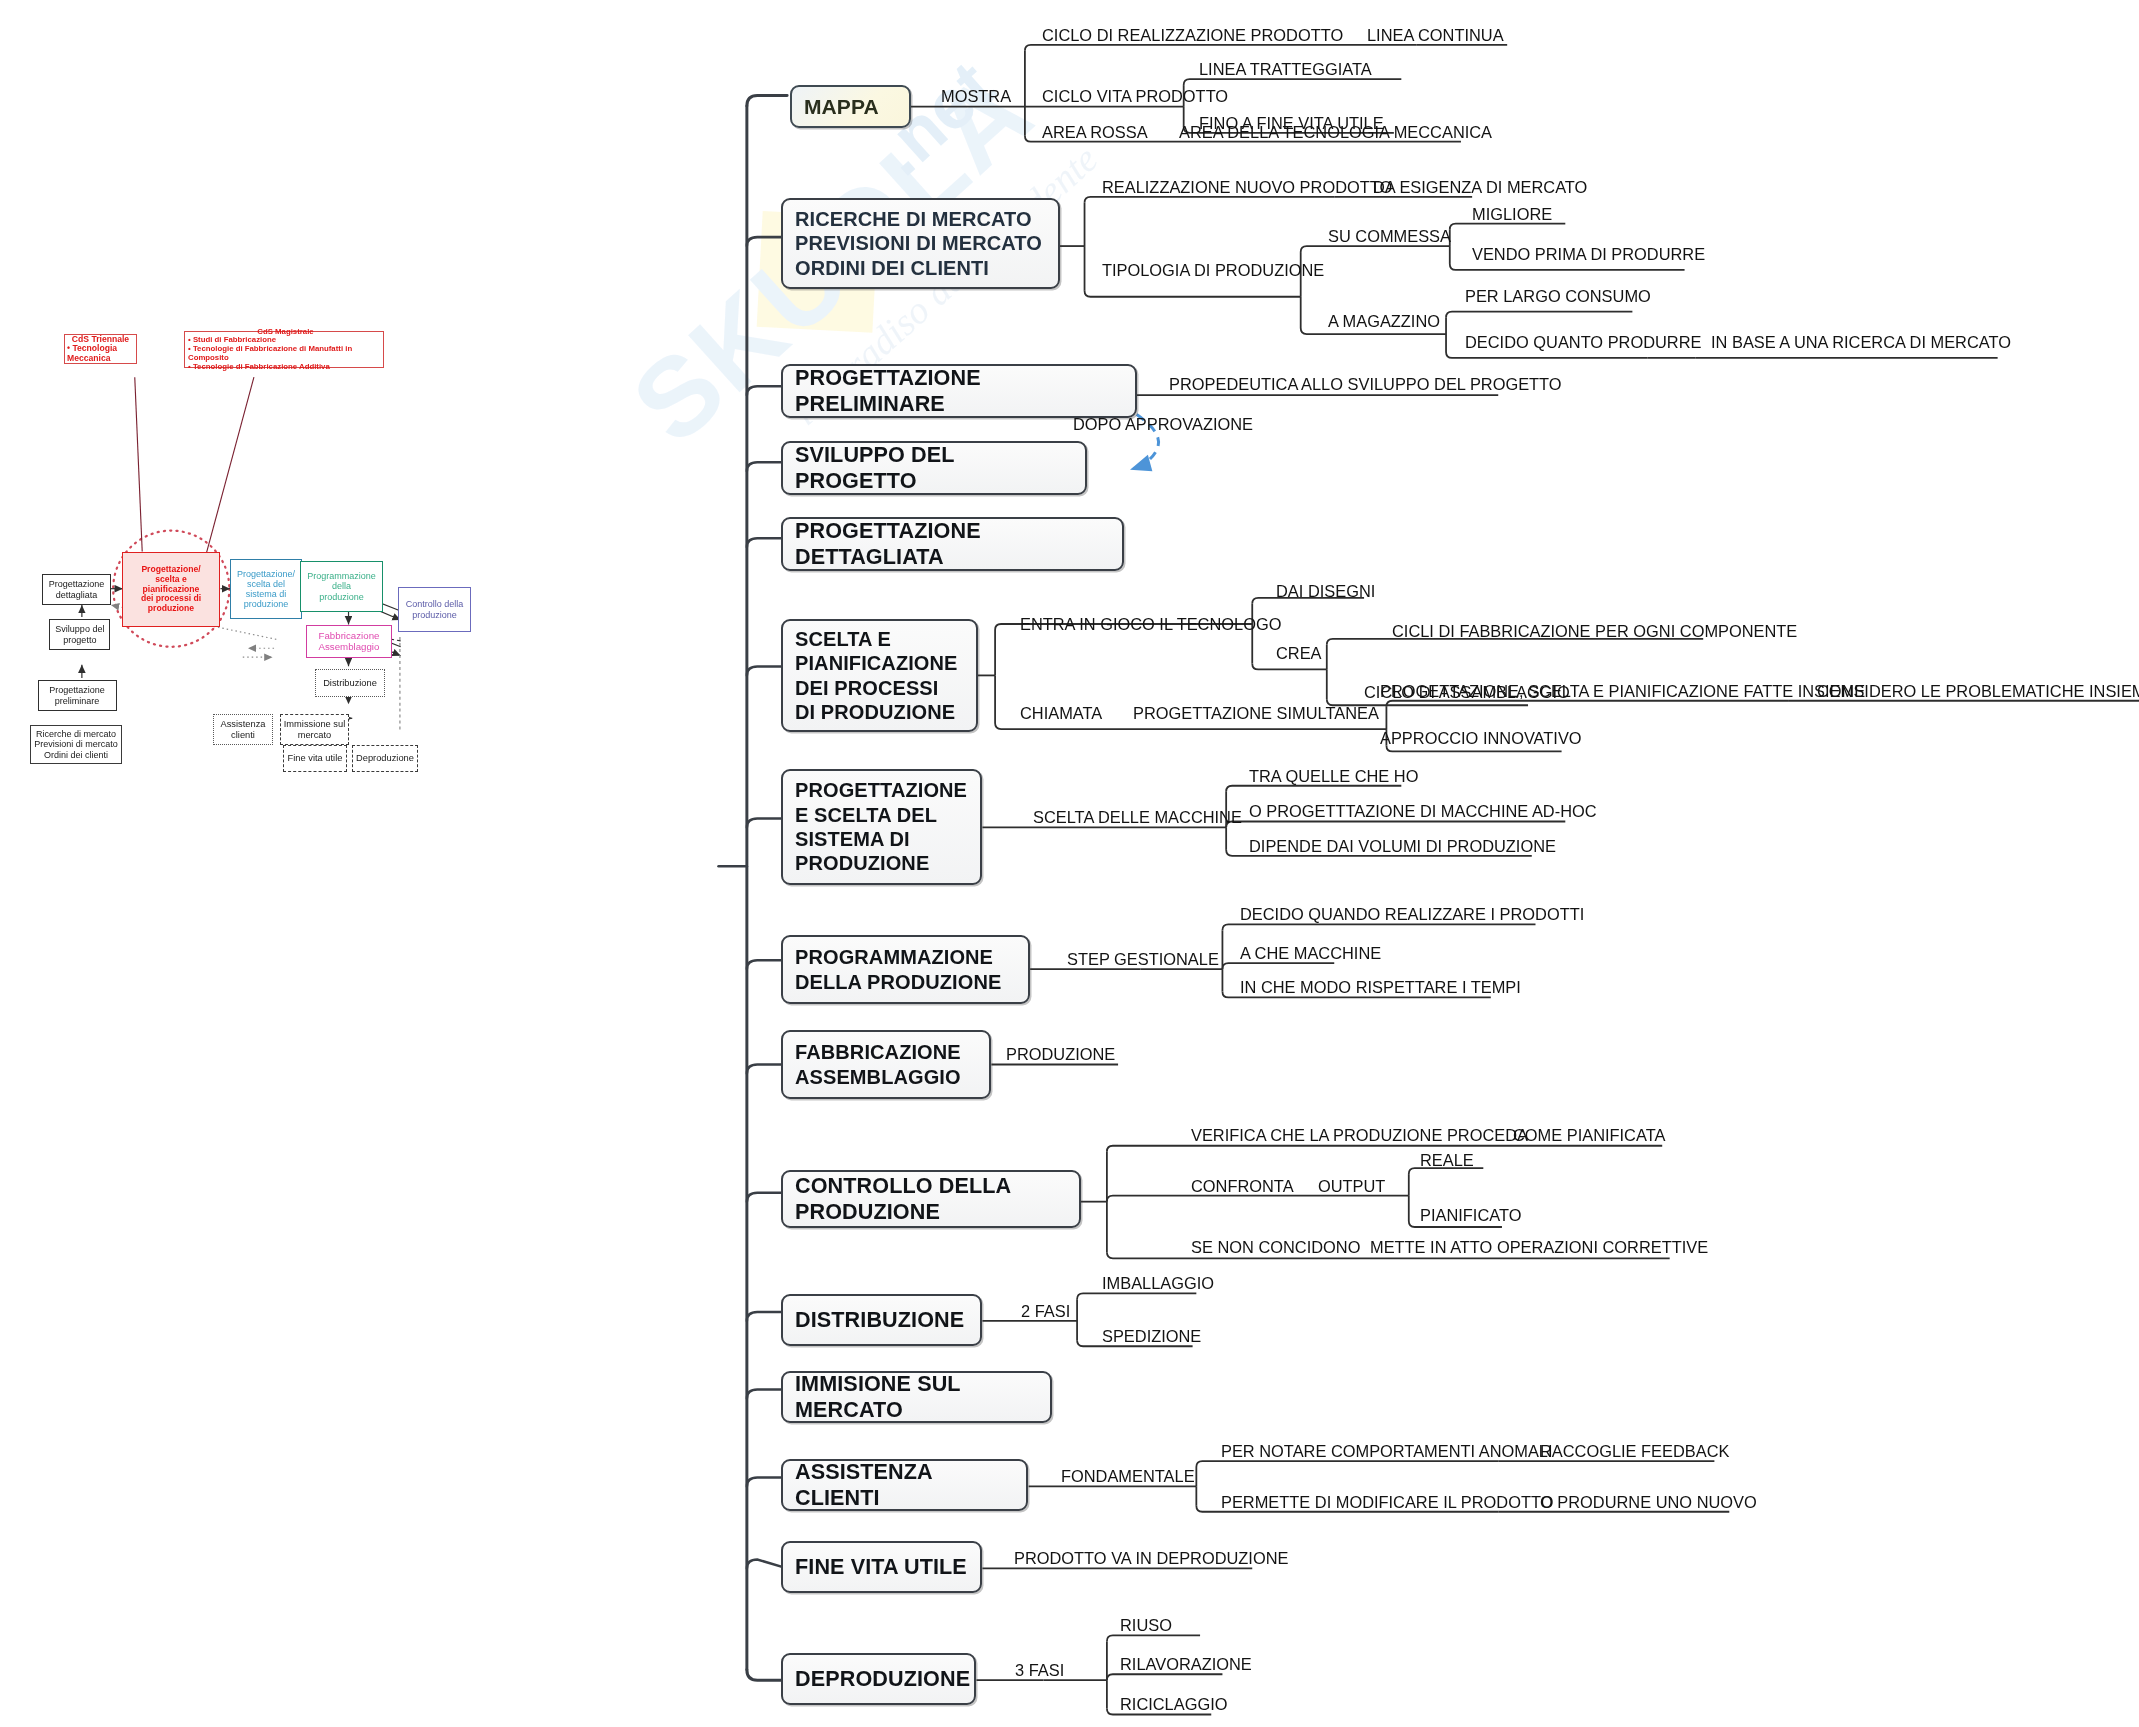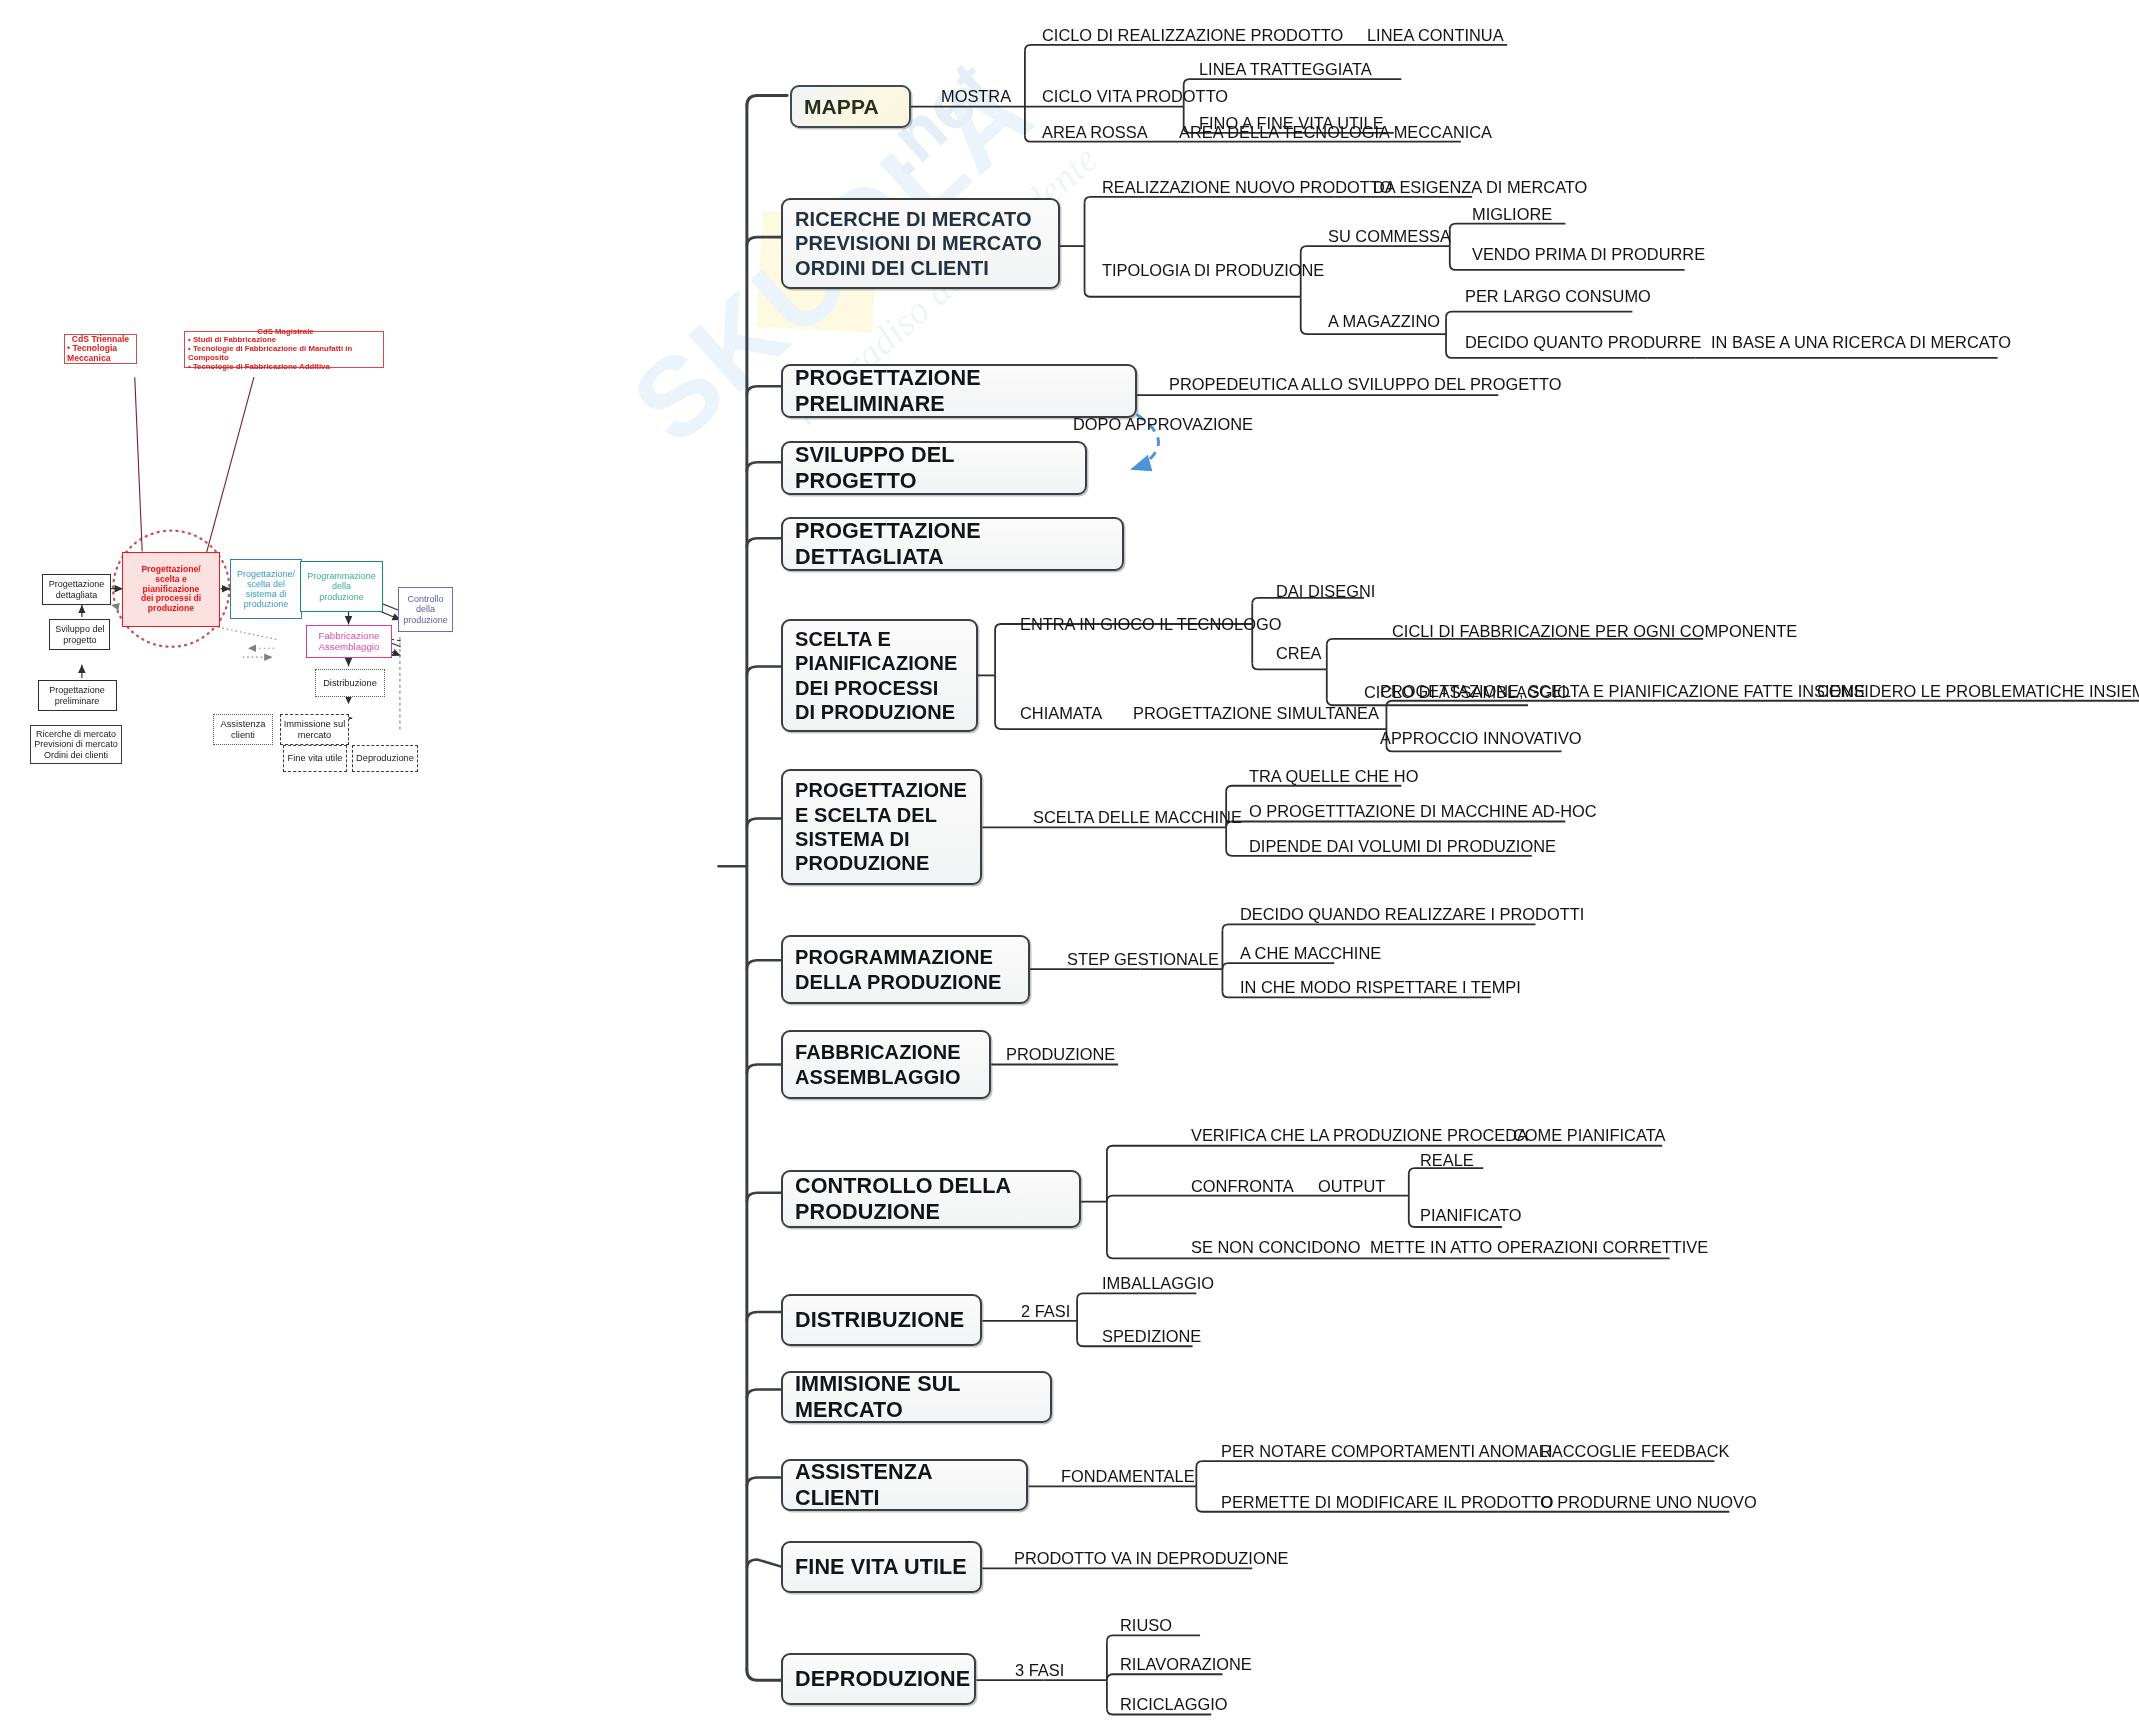--- a/index.html
+++ b/index.html
@@ -473,21 +473,21 @@
 sistema di
 produzione</span>
     </div>
 
     <div class="fbox green" style="left:270px;top:233px;width:83px;height:51px;font-size:9px;">
       <span style="white-space:pre-line;">Programmazione
 della
 produzione</span>
     </div>
 
-    <div class="fbox violet" style="left:368px;top:259px;width:55px;height:45px;font-size:9px;">
+    <div class="fbox violet" style="left:368px;top:259px;width:73px;height:45px;font-size:9px;">
       <span style="white-space:pre-line;">Controllo della
 produzione</span>
     </div>
 
     <div class="fbox magenta" style="left:276px;top:297px;width:86px;height:33px;font-size:9.7px;">
       <span style="white-space:pre-line;">Fabbricazione
 Assemblaggio</span>
     </div>
 
     <div class="fbox dotted" style="left:285px;top:341px;width:70px;height:28px;font-size:9.3px;">

